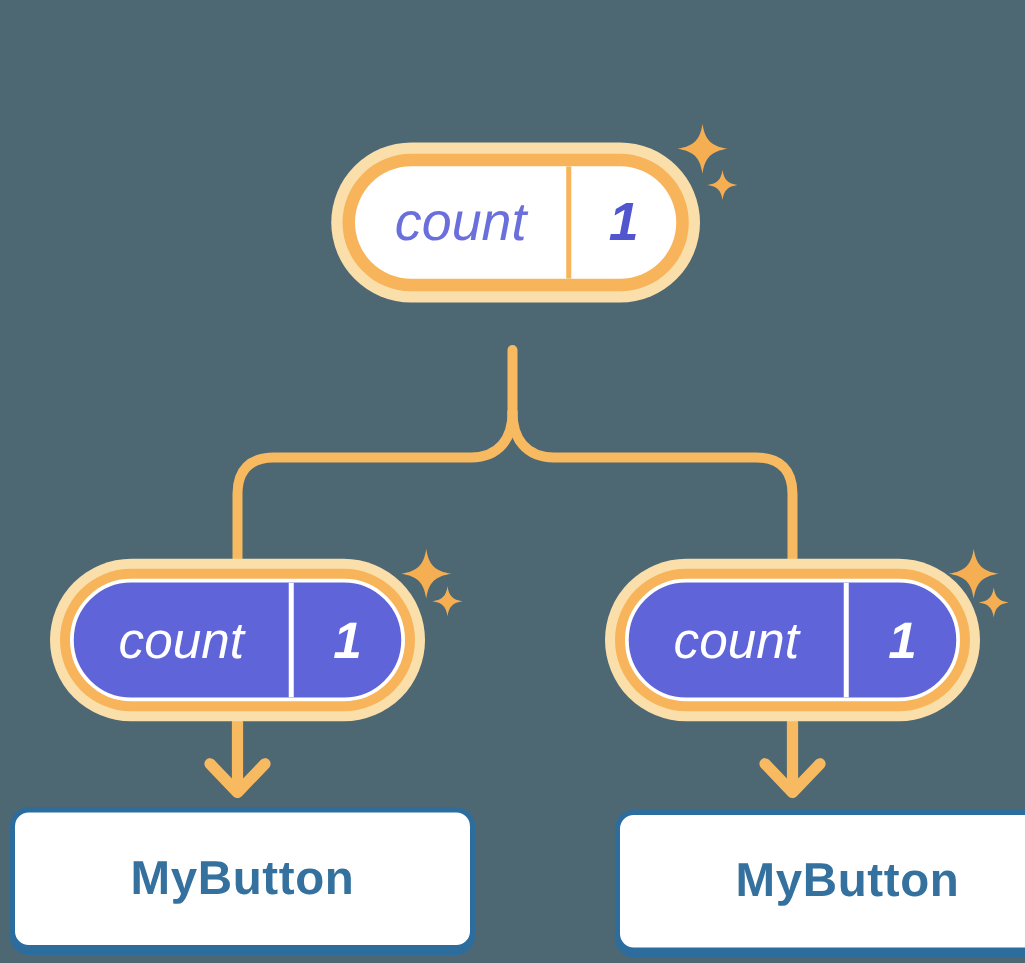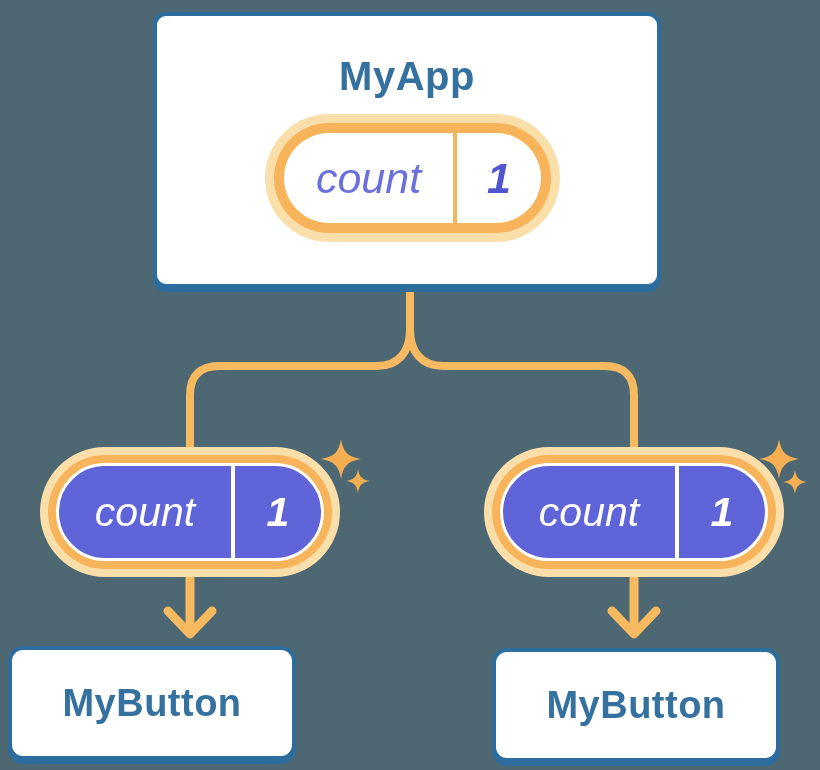--- a/index.html
+++ b/index.html
@@ -15,21 +15,21 @@
     position:absolute;z-index:2;background:#ffffff;
     border:4px solid #2d6d9e;border-radius:13px;
     box-shadow:0 4px 0 #2d6d9e;box-sizing:border-box;
     display:flex;flex-direction:column;align-items:center;
   }
   .card-title{
     color:#35719e;font-weight:700;letter-spacing:0.5px;line-height:1;
   }
   .card-myapp{left:153px;top:12px;width:508px;height:276px;}
   .card-myapp .card-title{font-size:40px;margin-top:40px;}
-  .card-btn{width:288px;height:114px;justify-content:center;border-radius:15px;}
+  .card-btn{width:372px;height:114px;justify-content:center;border-radius:15px;}
   .card-btn .card-title{font-size:38px;margin-top:0;}
   .card-btn-left{left:8px;top:646px;}
   .card-btn-right{left:492px;top:648px;}
 
   
   .pill-glow{
     position:absolute;z-index:3;border-radius:999px;
     background:#fbdfab;box-sizing:border-box;font-style:italic;
   }
   .pill-ring{background:#f7b45a;border-radius:999px;}
@@ -85,23 +85,20 @@
     <g fill="#f6ae52">
       <path transform="translate(341,459) scale(20)" d="M0 -1C0.1 -0.35 0.35 -0.1 1 0C0.35 0.1 0.1 0.35 0 1C-0.1 0.35 -0.35 0.1 -1 0C-0.35 -0.1 -0.1 -0.35 0 -1Z"></path>
       <path transform="translate(358,481) scale(12)" d="M0 -1C0.1 -0.35 0.35 -0.1 1 0C0.35 0.1 0.1 0.35 0 1C-0.1 0.35 -0.35 0.1 -1 0C-0.35 -0.1 -0.1 -0.35 0 -1Z"></path>
     </g>
     <g fill="#f6ae52">
       <path transform="translate(779,459) scale(20)" d="M0 -1C0.1 -0.35 0.35 -0.1 1 0C0.35 0.1 0.1 0.35 0 1C-0.1 0.35 -0.35 0.1 -1 0C-0.35 -0.1 -0.1 -0.35 0 -1Z"></path>
       <path transform="translate(795,482) scale(12)" d="M0 -1C0.1 -0.35 0.35 -0.1 1 0C0.35 0.1 0.1 0.35 0 1C-0.1 0.35 -0.35 0.1 -1 0C-0.35 -0.1 -0.1 -0.35 0 -1Z"></path>
     </g>
   </svg>
 
-  <div class="card card-myapp">
-    <div class="card-title">MyApp</div>
-  </div>
 
   <div class="pill-glow white pill-top">
     <div class="pill-ring">
       <div class="pill-body white">
         <div class="pill-sec sec-label">count</div>
         <div class="pill-divider"></div>
         <div class="pill-sec sec-value">1</div>
       </div>
     </div>
   </div>

